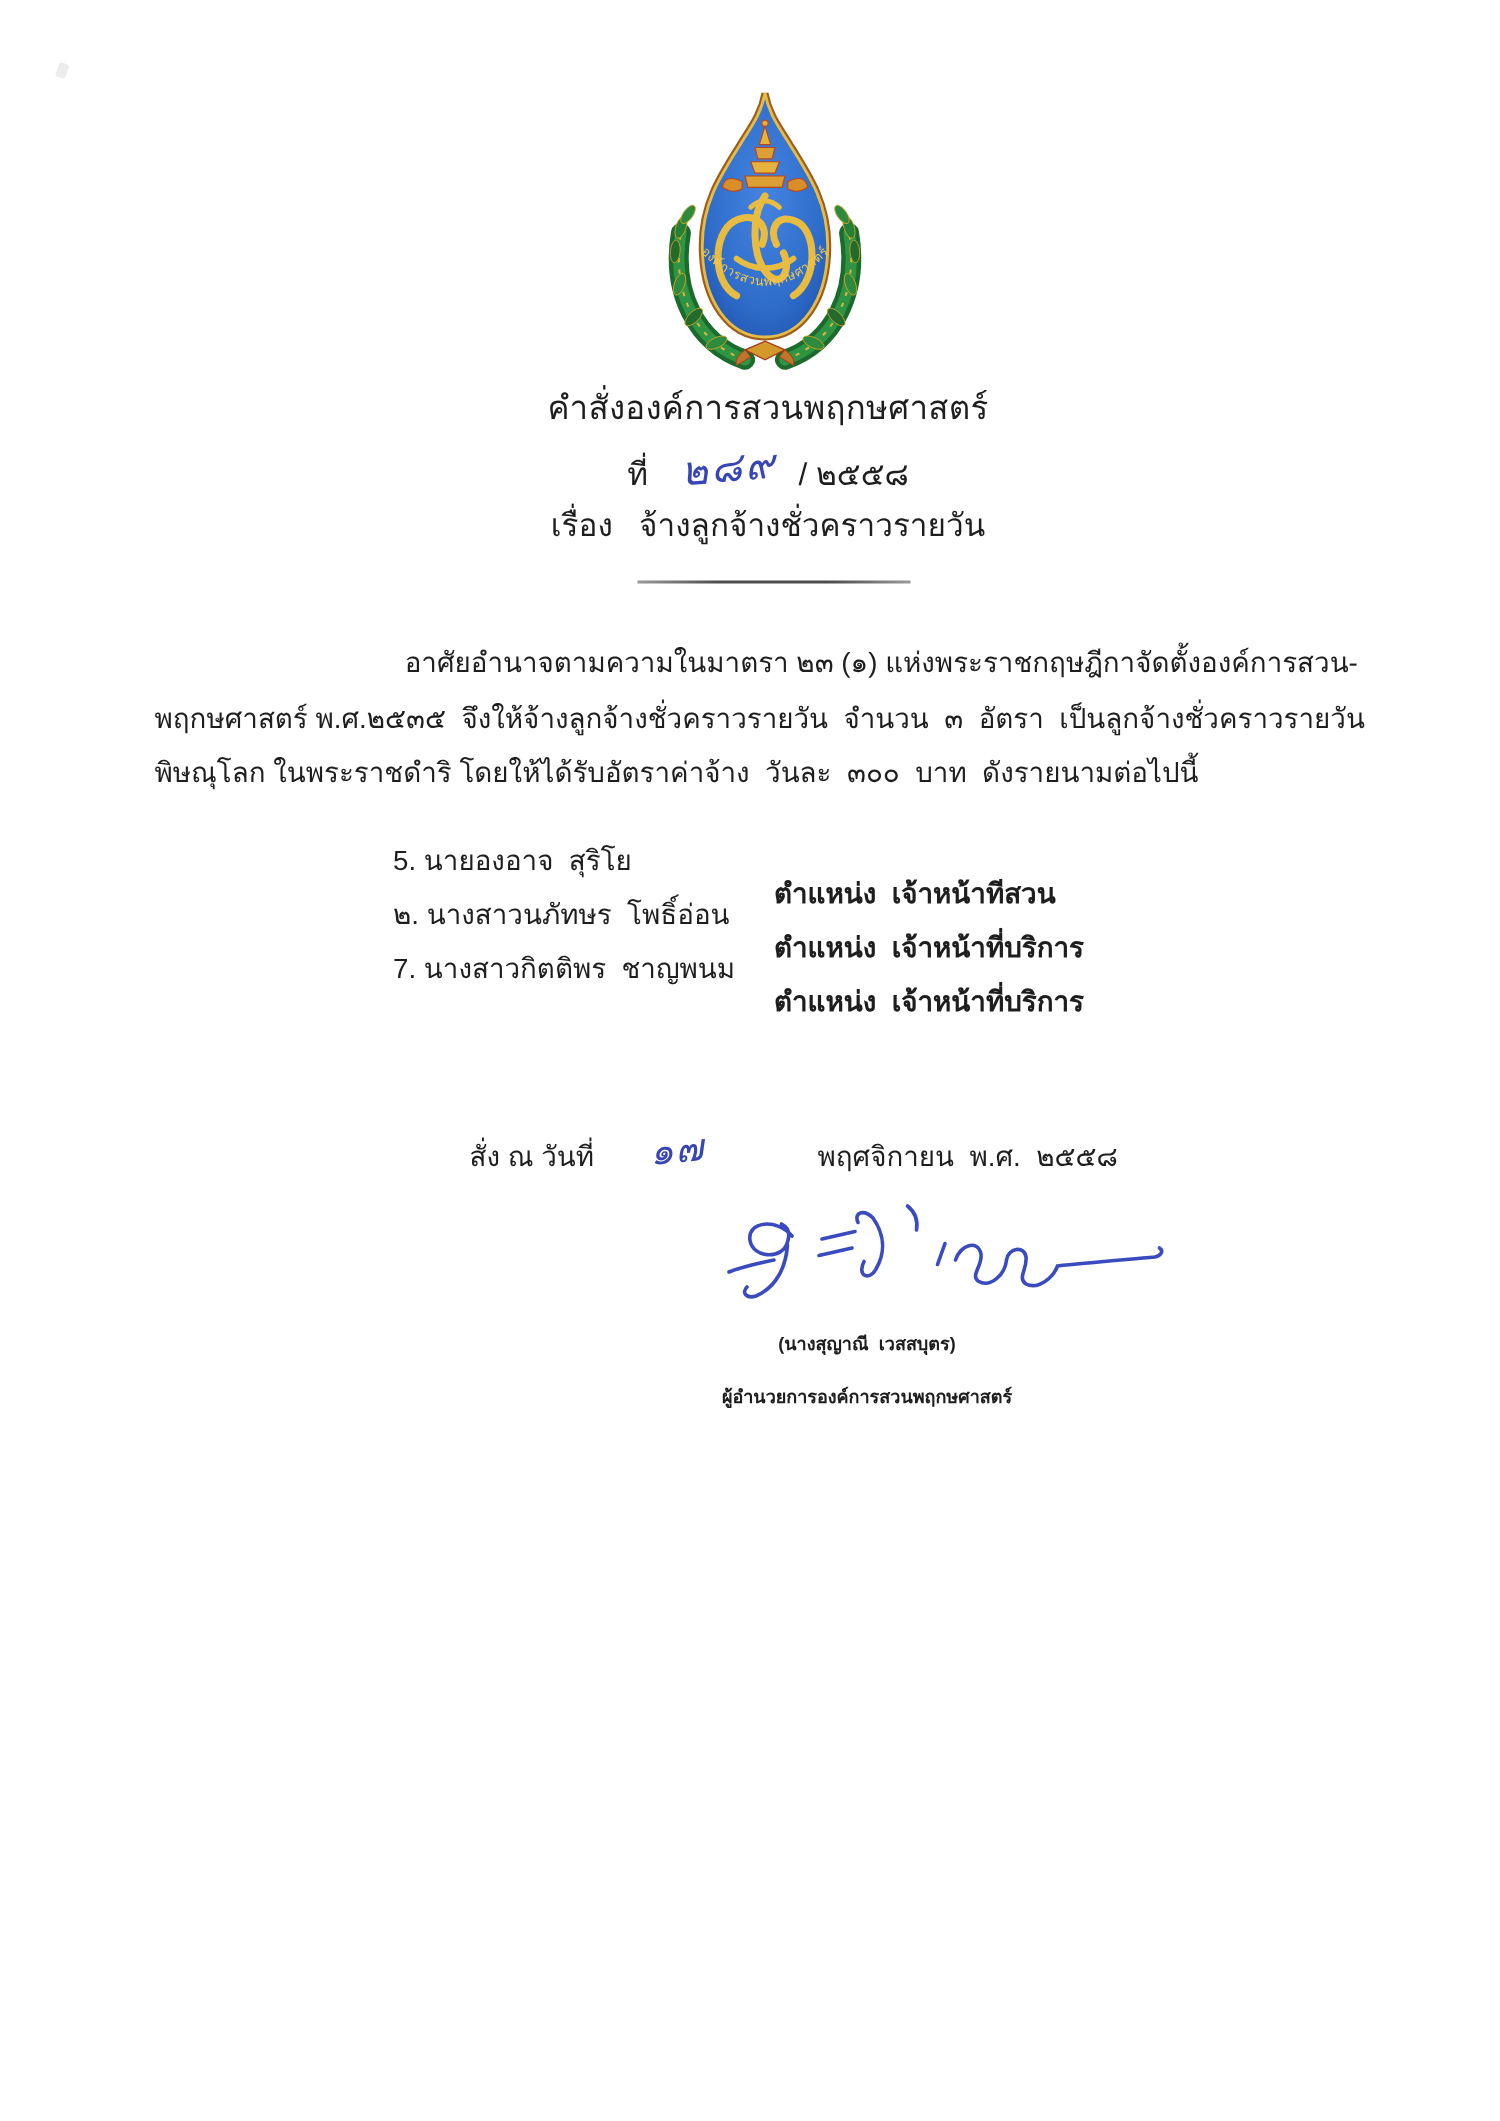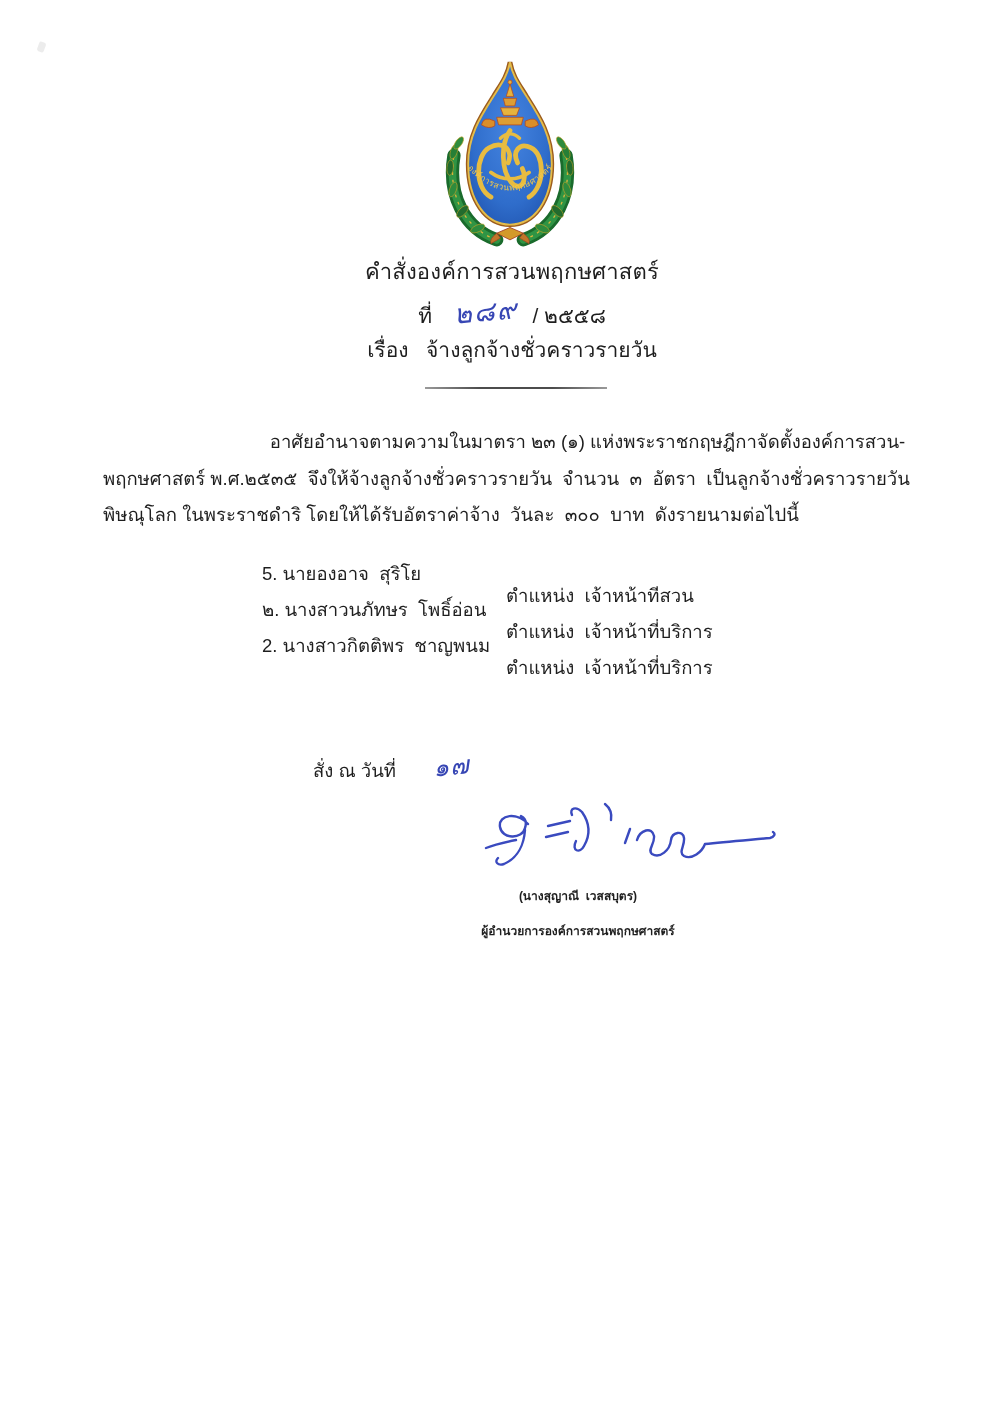--- a/index.html
+++ b/index.html
@@ -19,21 +19,21 @@
   .subject-line { top:333px; font-size:21px; }
   .hand { color:#3746b4; font-family:"DejaVu Serif",serif; font-style:italic; }
   .hand-no { display:inline-block; font-size:27px; transform:rotate(-5deg) translateY(-2px); letter-spacing:2px; margin:0 14px 0 22px; }
   .divider { position:absolute; left:425px; top:387px; width:182px; height:2px;
     background:linear-gradient(90deg,#9a9a9a,#4c4c4c 30%,#4c4c4c 70%,#9a9a9a); }
   .content { position:absolute; left:103px; top:427px; width:810px; font-size:18.5px; }
   .pline { position:relative; height:36.6px; white-space:pre; }
   .indent { padding-left:159px;text-align:center; }
   .lrow { position:relative; height:36.2px; white-space:pre; }
   .lrow .num-name { position:absolute; left:159px; }
-  .lrow .pos { position:absolute; left:403px; }
+  .lrow .pos { position:absolute; left:413px;font-weight:bold; }
   .effective { position:absolute; left:103px; top:698px; width:860px; white-space:pre; font-size:18.5px; }
   .effective span { position:absolute; left:159px; }
   .issued { position:absolute; left:103px; top:756px; width:860px; height:46px; font-size:18.5px; }
   .issued .pfx { position:absolute; left:210px; white-space:pre; }
   .issued .day { position:absolute; left:330px; top:-10px; font-size:25px; transform:rotate(-6deg); letter-spacing:1px; }
   .issued .sfx { position:absolute; left:442px; white-space:pre; }
   .sig-svg { position:absolute; left:462px; top:798px; width:320px; height:78px; }
   .signer { position:absolute; left:378px; width:400px; text-align:center; white-space:pre; font-size:12px;font-weight:bold; }
   .signer-name { top:886px; }
   .signer-title { top:921px; }
@@ -117,29 +117,30 @@
 
     <div class="lrow">
       <span class="num-name">5. นายองอาจ  สุริโย</span>
       <span class="pos">ตำแหน่ง  เจ้าหน้าทีสวน</span>
     </div>
     <div class="lrow">
       <span class="num-name">๒. นางสาวนภัทษร  โพธิ์อ่อน</span>
       <span class="pos">ตำแหน่ง  เจ้าหน้าที่บริการ</span>
     </div>
     <div class="lrow">
-      <span class="num-name">2. นางสาวกิตติพร  ชาญพนม</span>
+      <span class="num-name">7. นางสาวกิตติพร  ชาญพนม</span>
       <span class="pos">ตำแหน่ง  เจ้าหน้าที่บริการ</span>
     </div>
   </div>
 
 
   <div class="issued">
     <span class="pfx">สั่ง ณ วันที่</span>
     <span class="hand day">๑๗</span>
+    <span class="sfx">พฤศจิกายน  พ.ศ.  ๒๕๕๘</span>
   </div>
 
   <svg class="sig-svg" viewBox="0 0 320 78" fill="none" stroke="#3a4abf" stroke-width="2.4" stroke-linecap="round">
     <path d="M24,50 C34,46 44,44 54,42"></path>
     <path d="M66,26 C56,14 36,16 38,29 C40,41 60,42 63,30 C65,24 63,20 59,18 M63,32 C62,46 56,60 42,66 C36,68 32,64 36,60"></path>
     <path d="M86,28 L108,23 M84,39 L106,34"></path>
     <path d="M120,14 C114,8 107,10 110,17 M120,14 C127,24 129,36 122,48 C118,56 109,53 114,43"></path>
     <path d="M143,6 C148,10 150,16 149,22"></path>
     <path d="M168,31 L163,45"></path>
     <path d="M175,42 C178,32 190,28 192,38 C193,46 185,52 190,56 C198,61 208,52 209,42 C210,34 221,32 222,40 C223,48 216,54 222,58 C230,62 240,54 243,46 C262,44 286,42 308,40 C312,39 314,36 311,34"></path>

